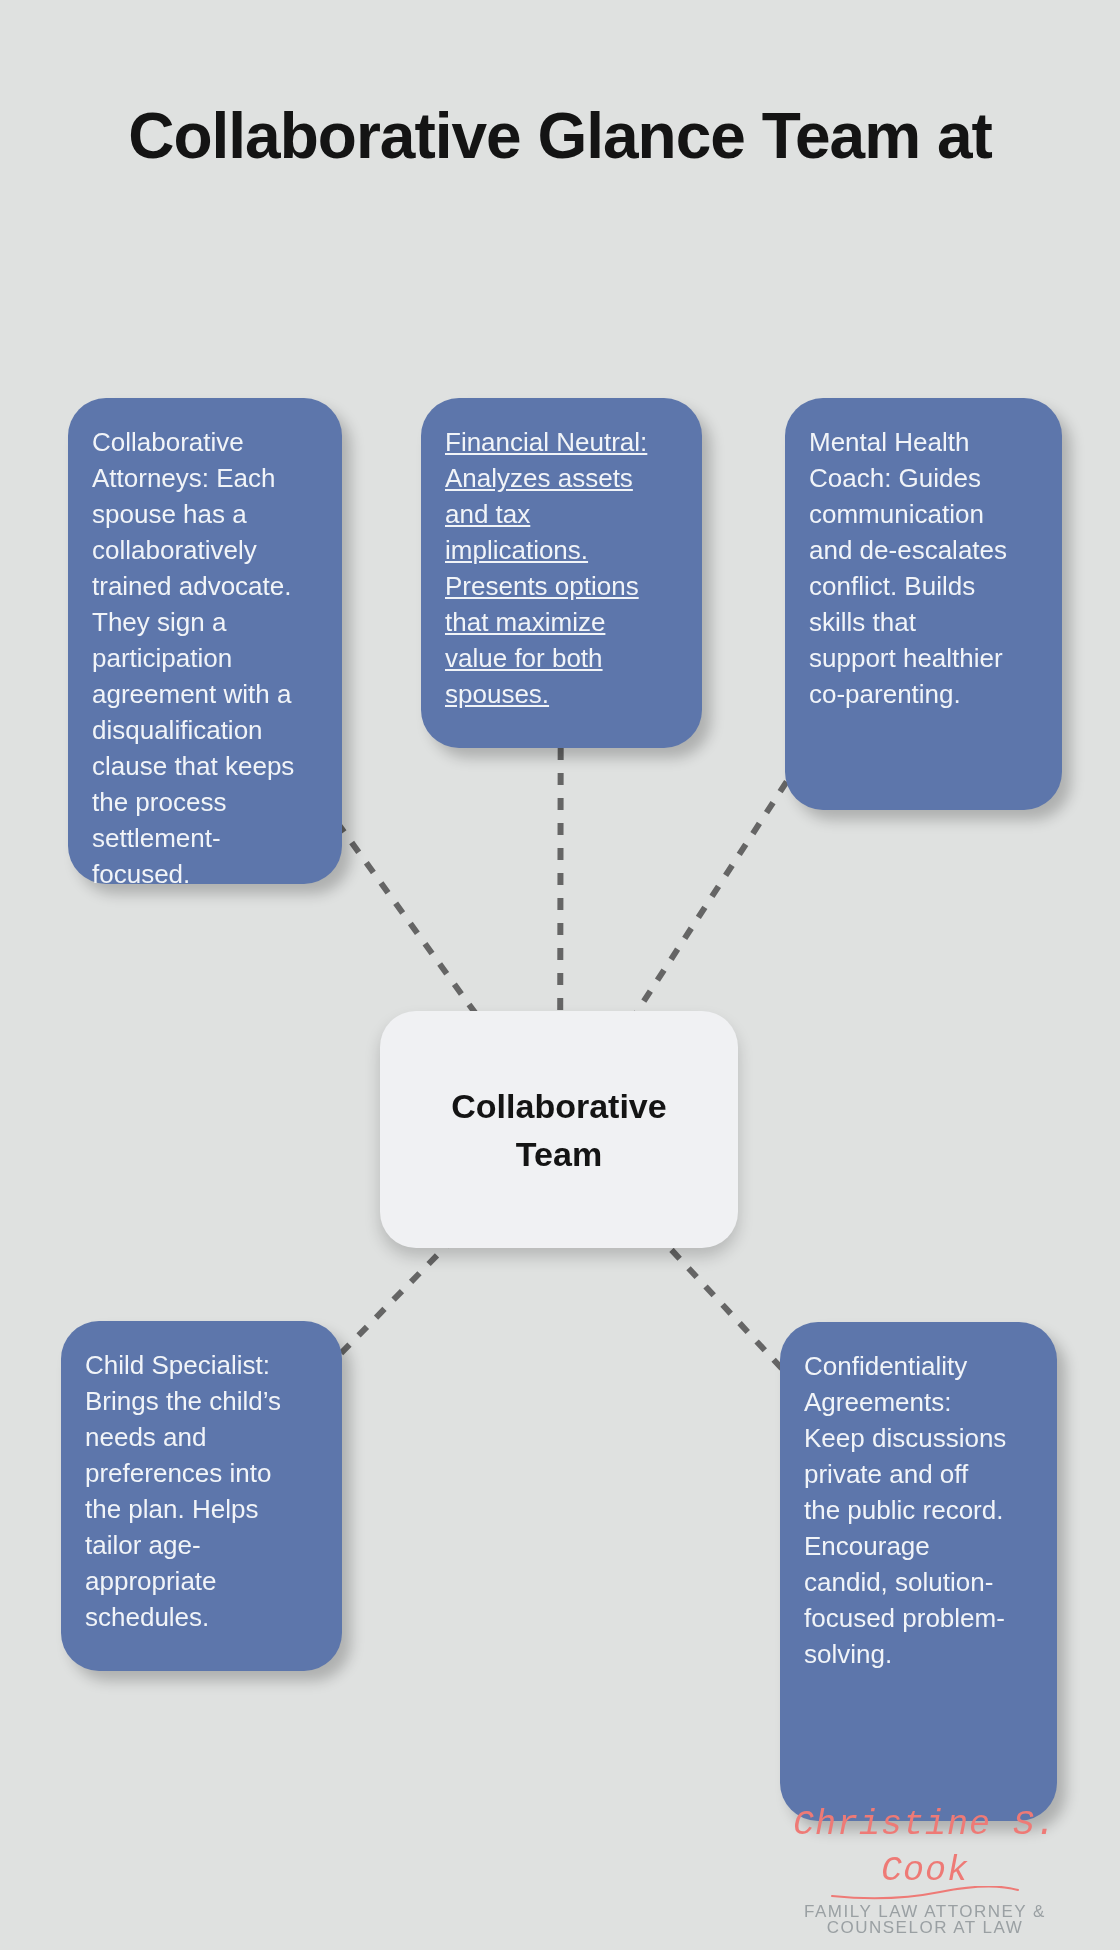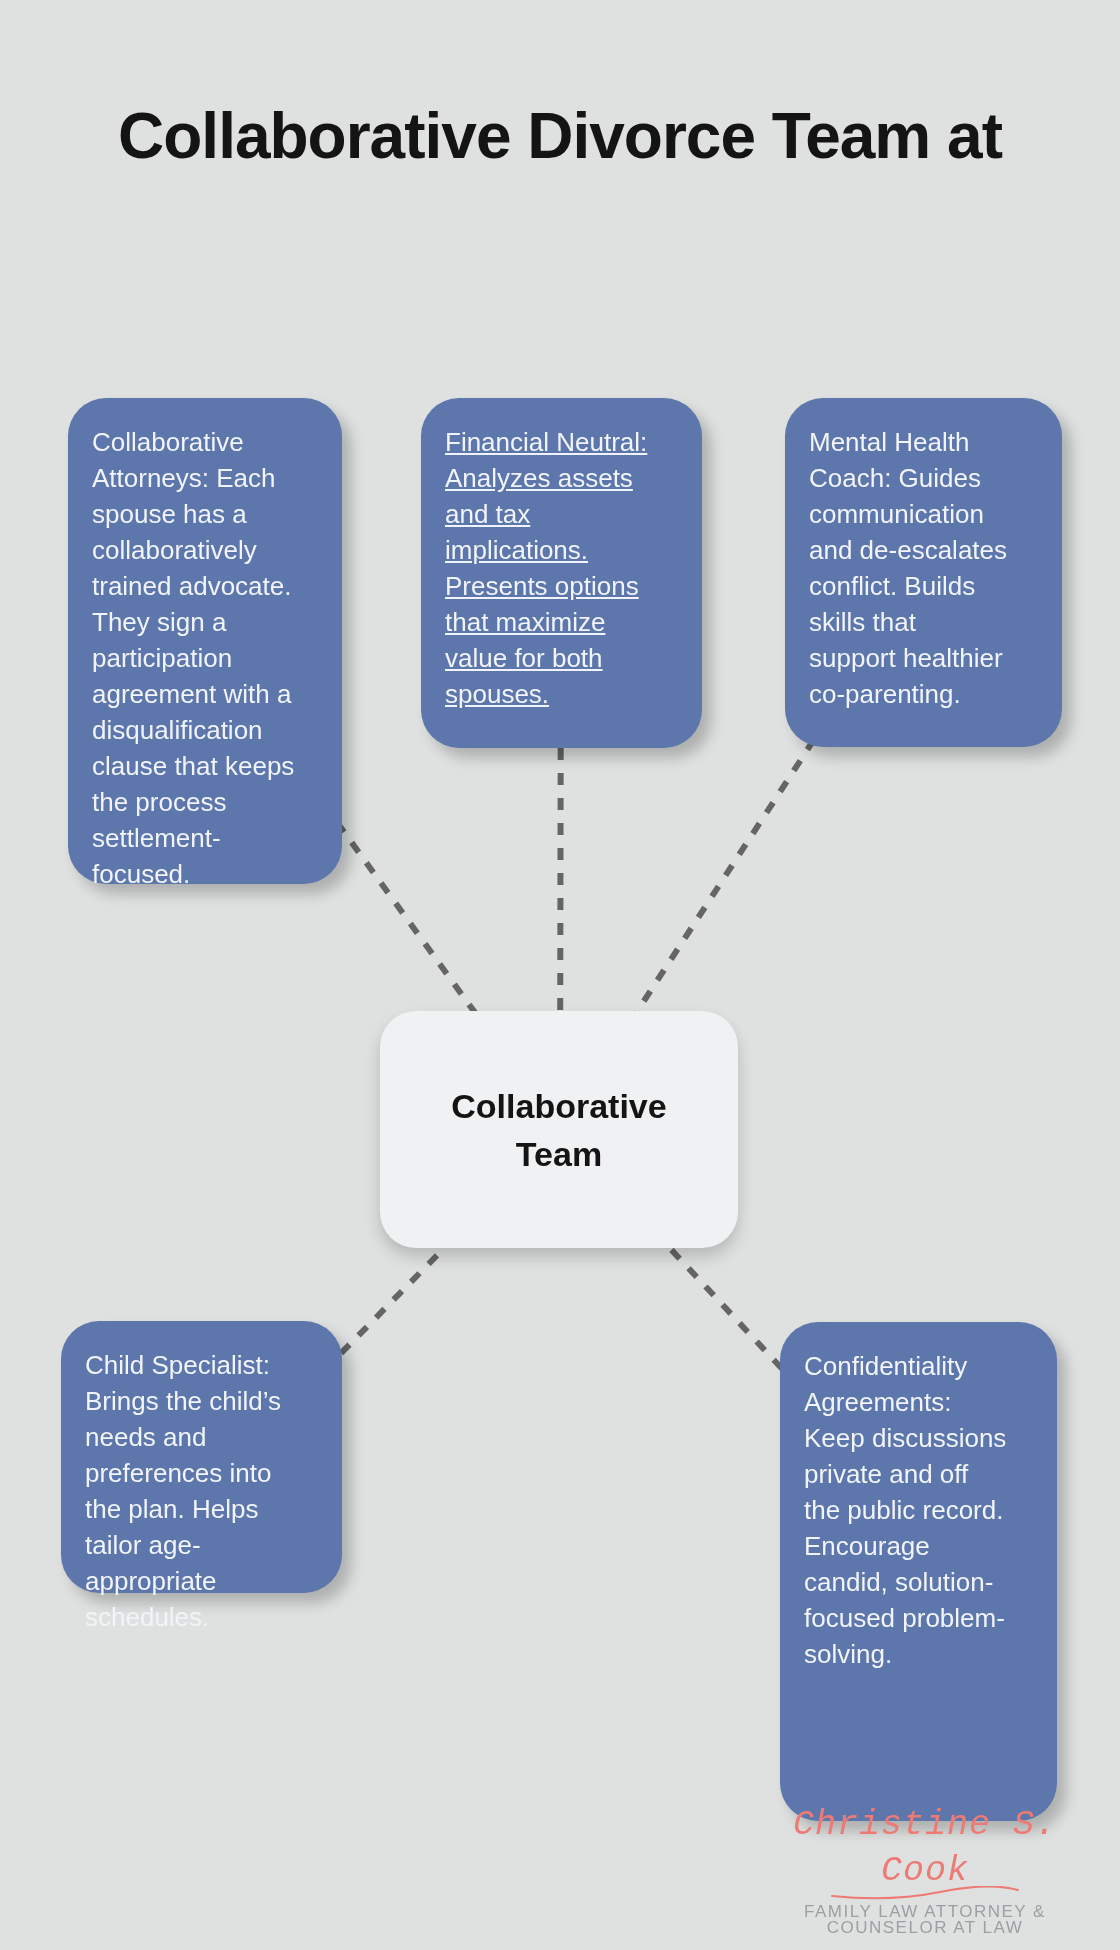--- a/index.html
+++ b/index.html
@@ -44,22 +44,22 @@
     border-radius:38px;
     box-shadow:9px 10px 14px rgba(0,0,0,0.22);
     color:var(--box-text);
     font-size:26px;line-height:36px;
     padding:26px 24px;
     box-sizing:border-box;
     white-space:pre-line;
   }
   .box-attorneys{left:68px;top:398px;width:274px;height:486px;}
   .box-financial{left:421px;top:398px;width:281px;height:350px;text-decoration:underline;}
-  .box-mental{left:785px;top:398px;width:277px;height:349px;}
-  .box-child{left:61px;top:1321px;width:281px;height:272px;}
+  .box-mental{left:785px;top:398px;width:277px;height:412px;}
+  .box-child{left:61px;top:1321px;width:281px;height:350px;}
   .box-confidentiality{left:780px;top:1322px;width:277px;height:499px;}
   .center-node{
     position:absolute;z-index:2;
     left:380px;top:1011px;width:358px;height:237px;
     background:var(--center-bg);
     border-radius:36px;
     box-shadow:0 9px 16px rgba(0,0,0,0.18);
     display:flex;align-items:center;justify-content:center;
     text-align:center;
     color:var(--center-text);
@@ -87,21 +87,21 @@
     line-height:16px;
     color:var(--logo-tagline);
   }
 </style>
 </head>
 <body>
 
 <div class="canvas">
 
   <div class="title">
-    <div>Collaborative Divorce Team at</div>
+    <div>Collaborative Glance Team at</div>
   </div>
 
   <svg class="connectors" width="1120" height="1950" viewBox="0 0 1120 1950">
     <line x1="205" y1="640" x2="560" y2="1130"></line>
     <line x1="561" y1="573" x2="560" y2="1130"></line>
     <line x1="923" y1="572" x2="560" y2="1130"></line>
     <line x1="201" y1="1496" x2="560" y2="1130"></line>
     <line x1="918" y1="1515" x2="560" y2="1130"></line>
   </svg>
 

